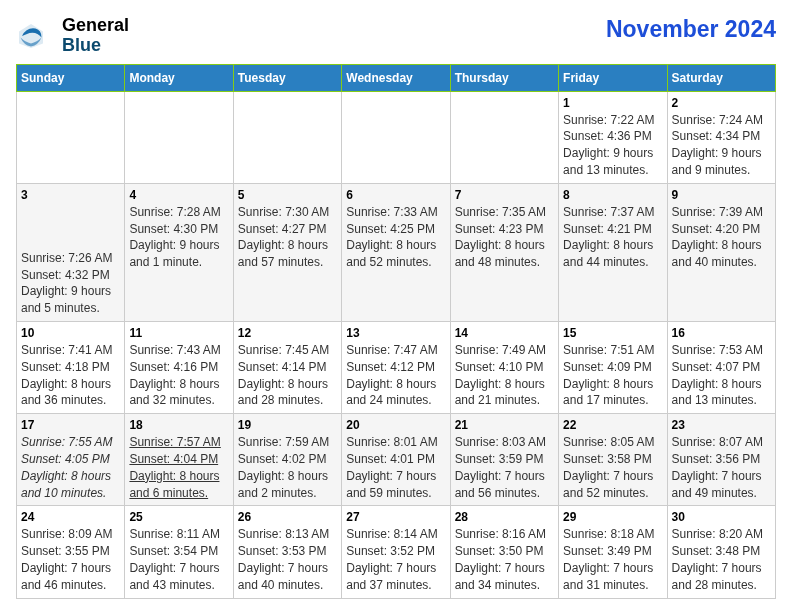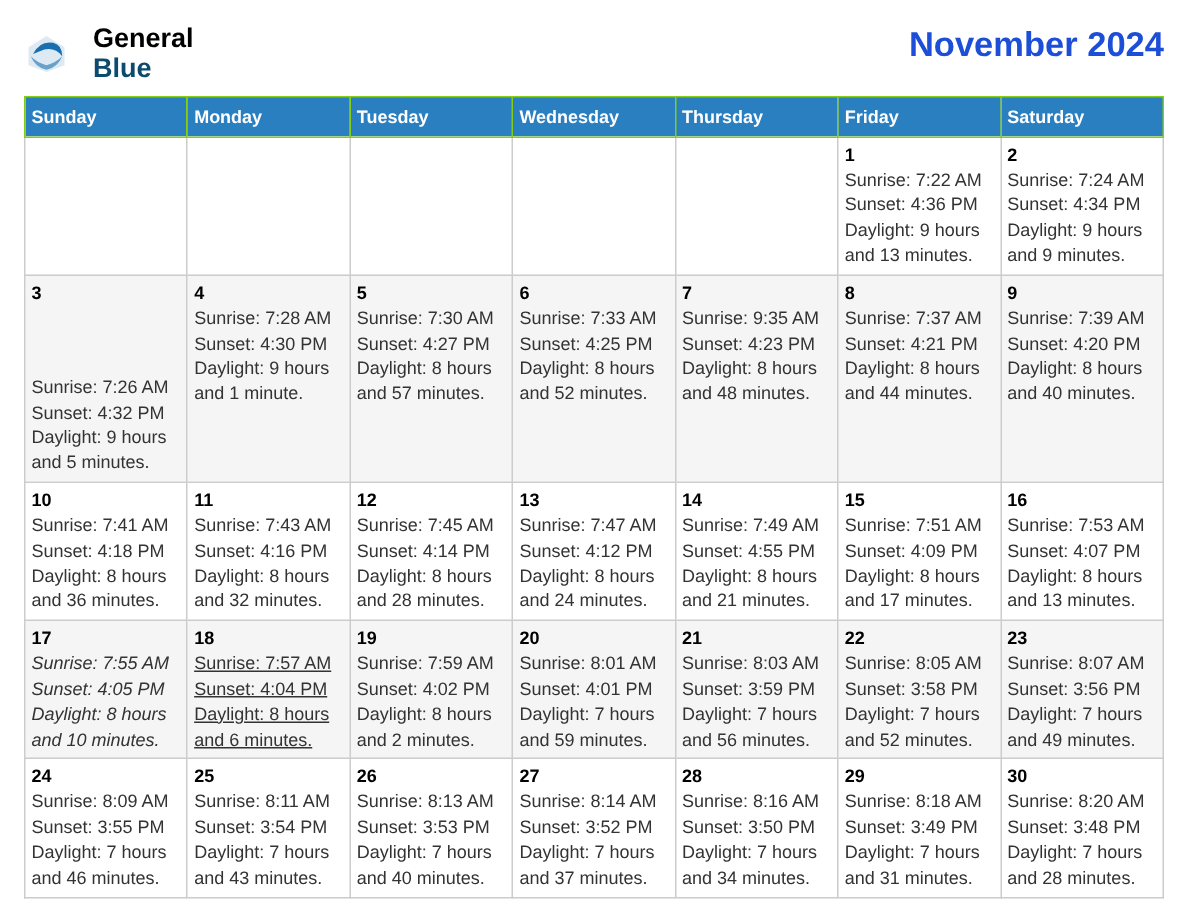--- a/index.html
+++ b/index.html
@@ -154,21 +154,21 @@
 Daylight: 8 hours and 57 minutes.</div>
         </td>
         <td>
           <div class="day-number">6</div>
           <div class="day-info" style="white-space: pre-line;">Sunrise: 7:33 AM
 Sunset: 4:25 PM
 Daylight: 8 hours and 52 minutes.</div>
         </td>
         <td>
           <div class="day-number">7</div>
-          <div class="day-info" style="white-space: pre-line;">Sunrise: 9:35 AM
+          <div class="day-info" style="white-space: pre-line;">Sunrise: 7:35 AM
 Sunset: 4:23 PM
 Daylight: 8 hours and 48 minutes.</div>
         </td>
         <td>
           <div class="day-number">8</div>
           <div class="day-info" style="white-space: pre-line;">Sunrise: 7:37 AM
 Sunset: 4:21 PM
 Daylight: 8 hours and 44 minutes.</div>
         </td>
         <td>
@@ -199,21 +199,21 @@
         </td>
         <td>
           <div class="day-number">13</div>
           <div class="day-info" style="white-space: pre-line;">Sunrise: 7:47 AM
 Sunset: 4:12 PM
 Daylight: 8 hours and 24 minutes.</div>
         </td>
         <td>
           <div class="day-number">14</div>
           <div class="day-info" style="white-space: pre-line;">Sunrise: 7:49 AM
-Sunset: 4:55 PM
+Sunset: 4:10 PM
 Daylight: 8 hours and 21 minutes.</div>
         </td>
         <td>
           <div class="day-number">15</div>
           <div class="day-info" style="white-space: pre-line;">Sunrise: 7:51 AM
 Sunset: 4:09 PM
 Daylight: 8 hours and 17 minutes.</div>
         </td>
         <td>
           <div class="day-number">16</div>

